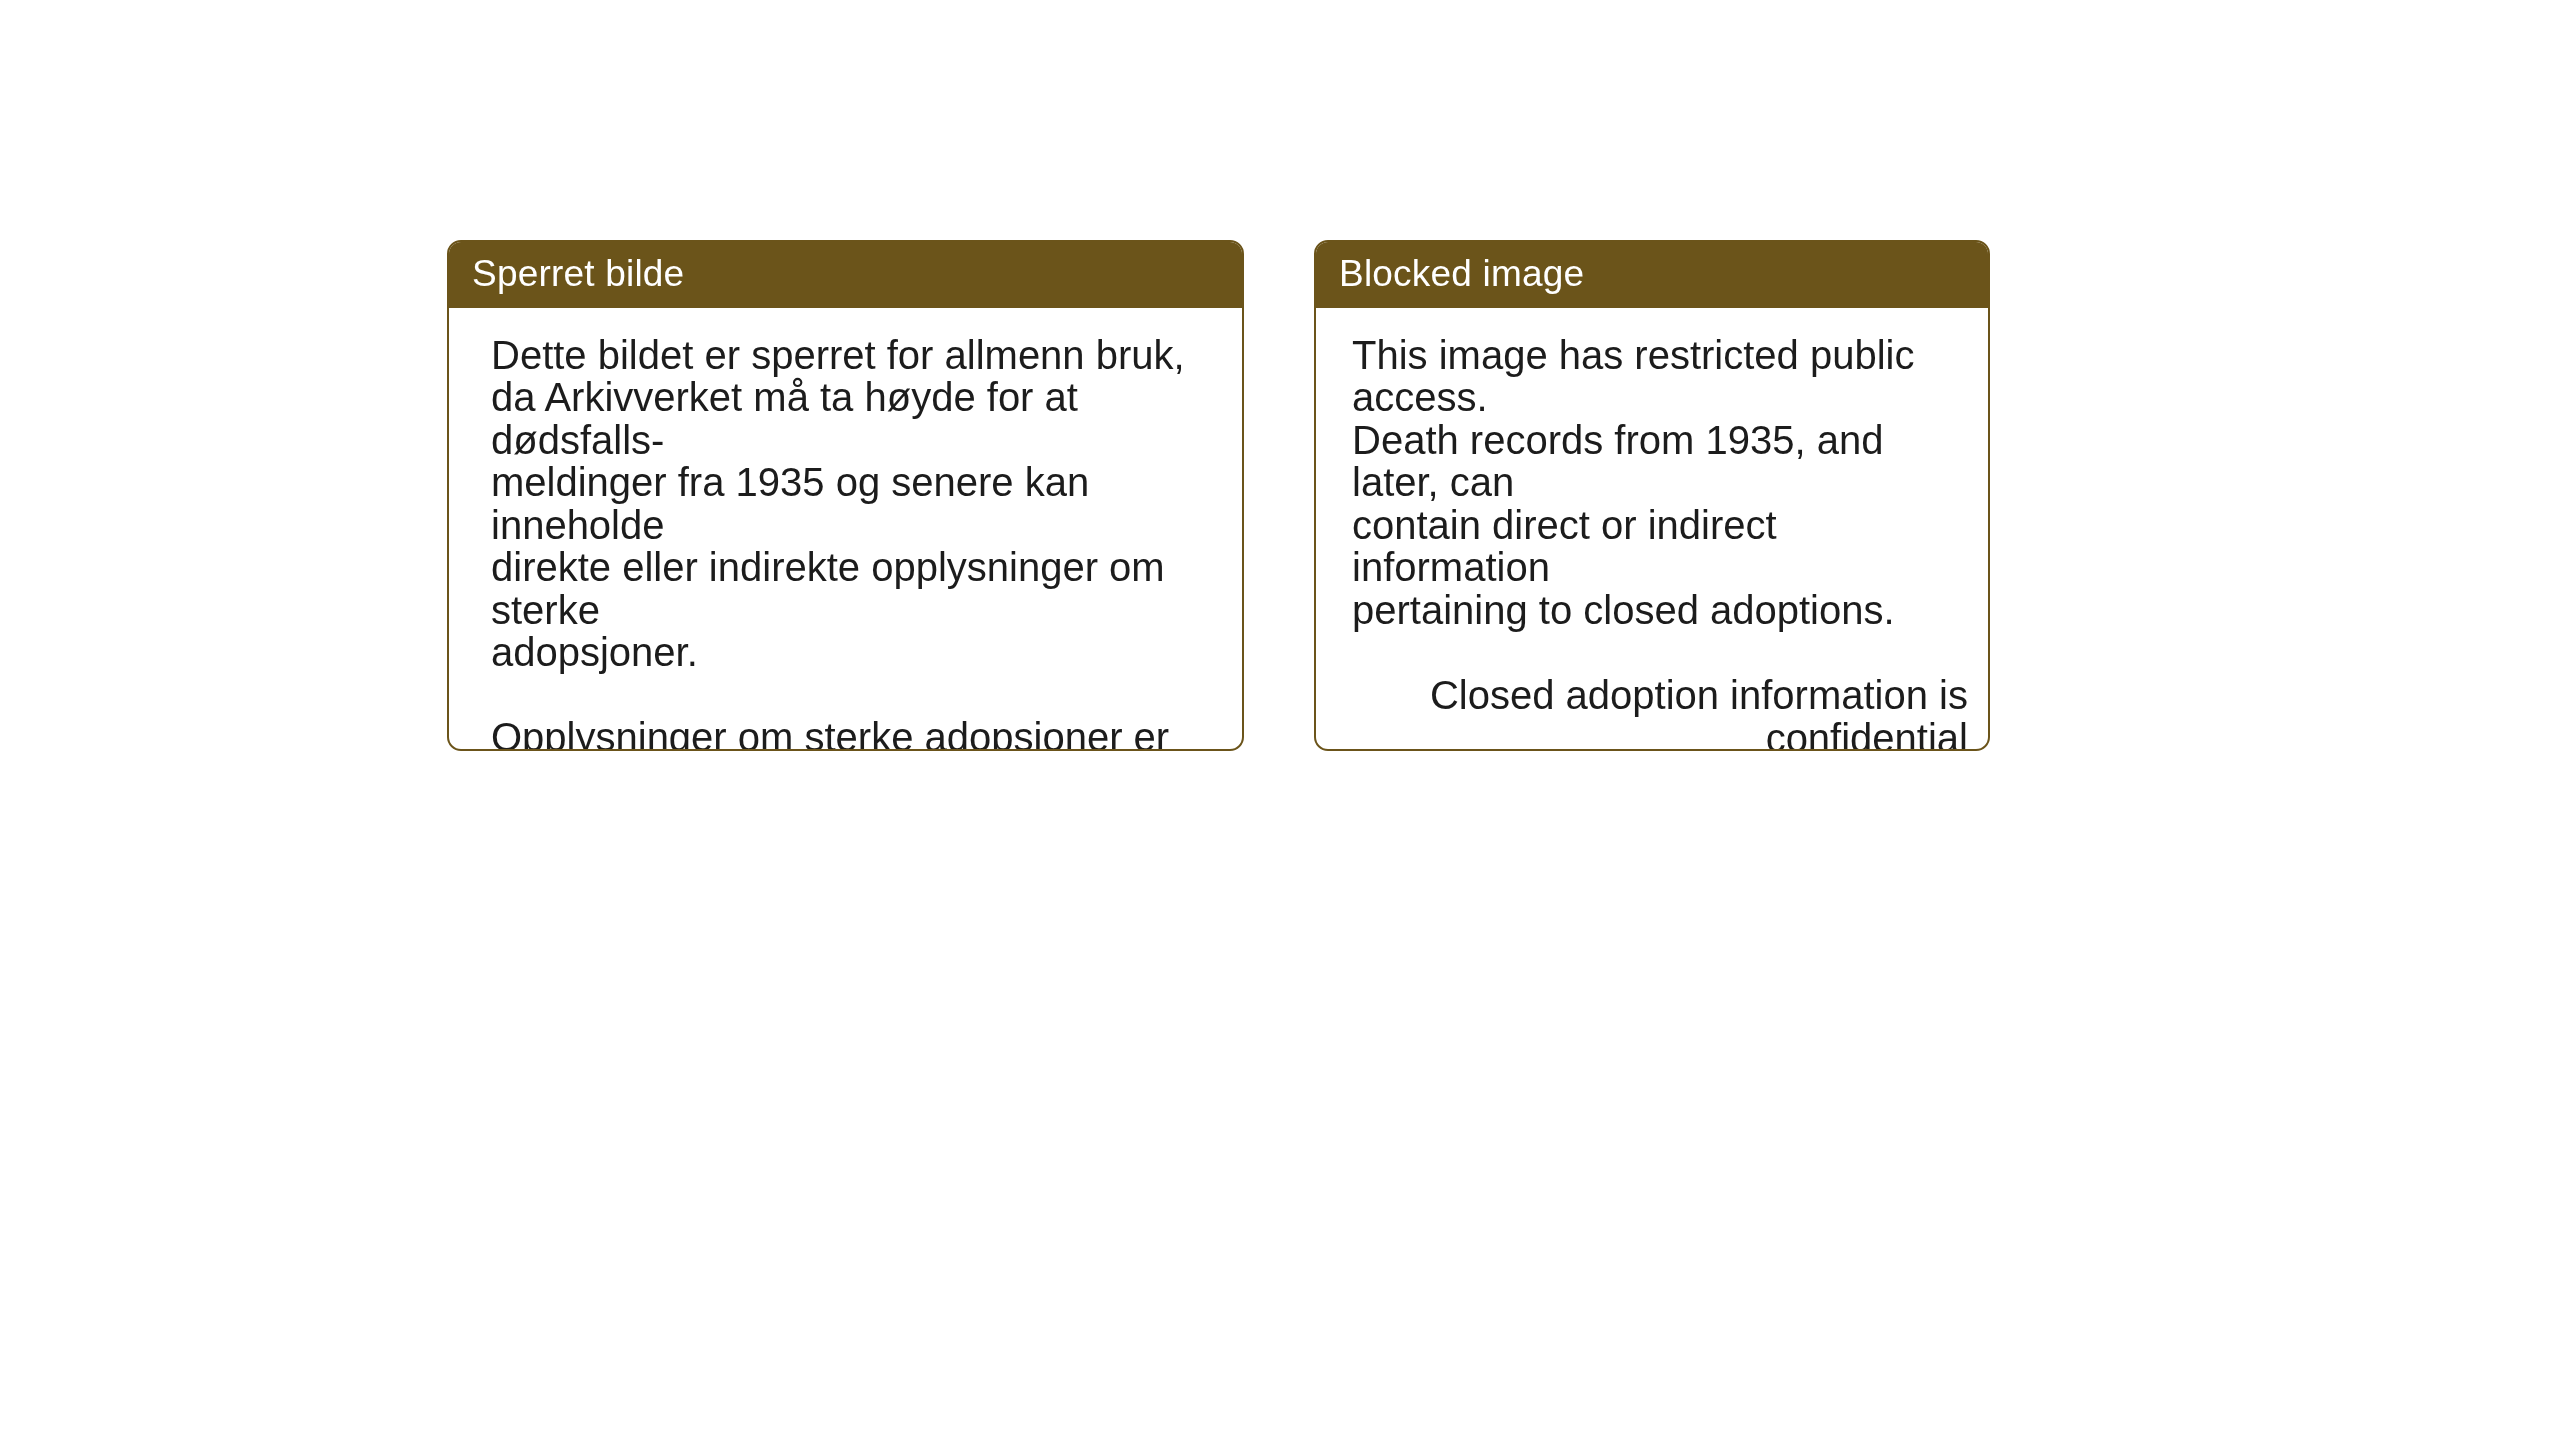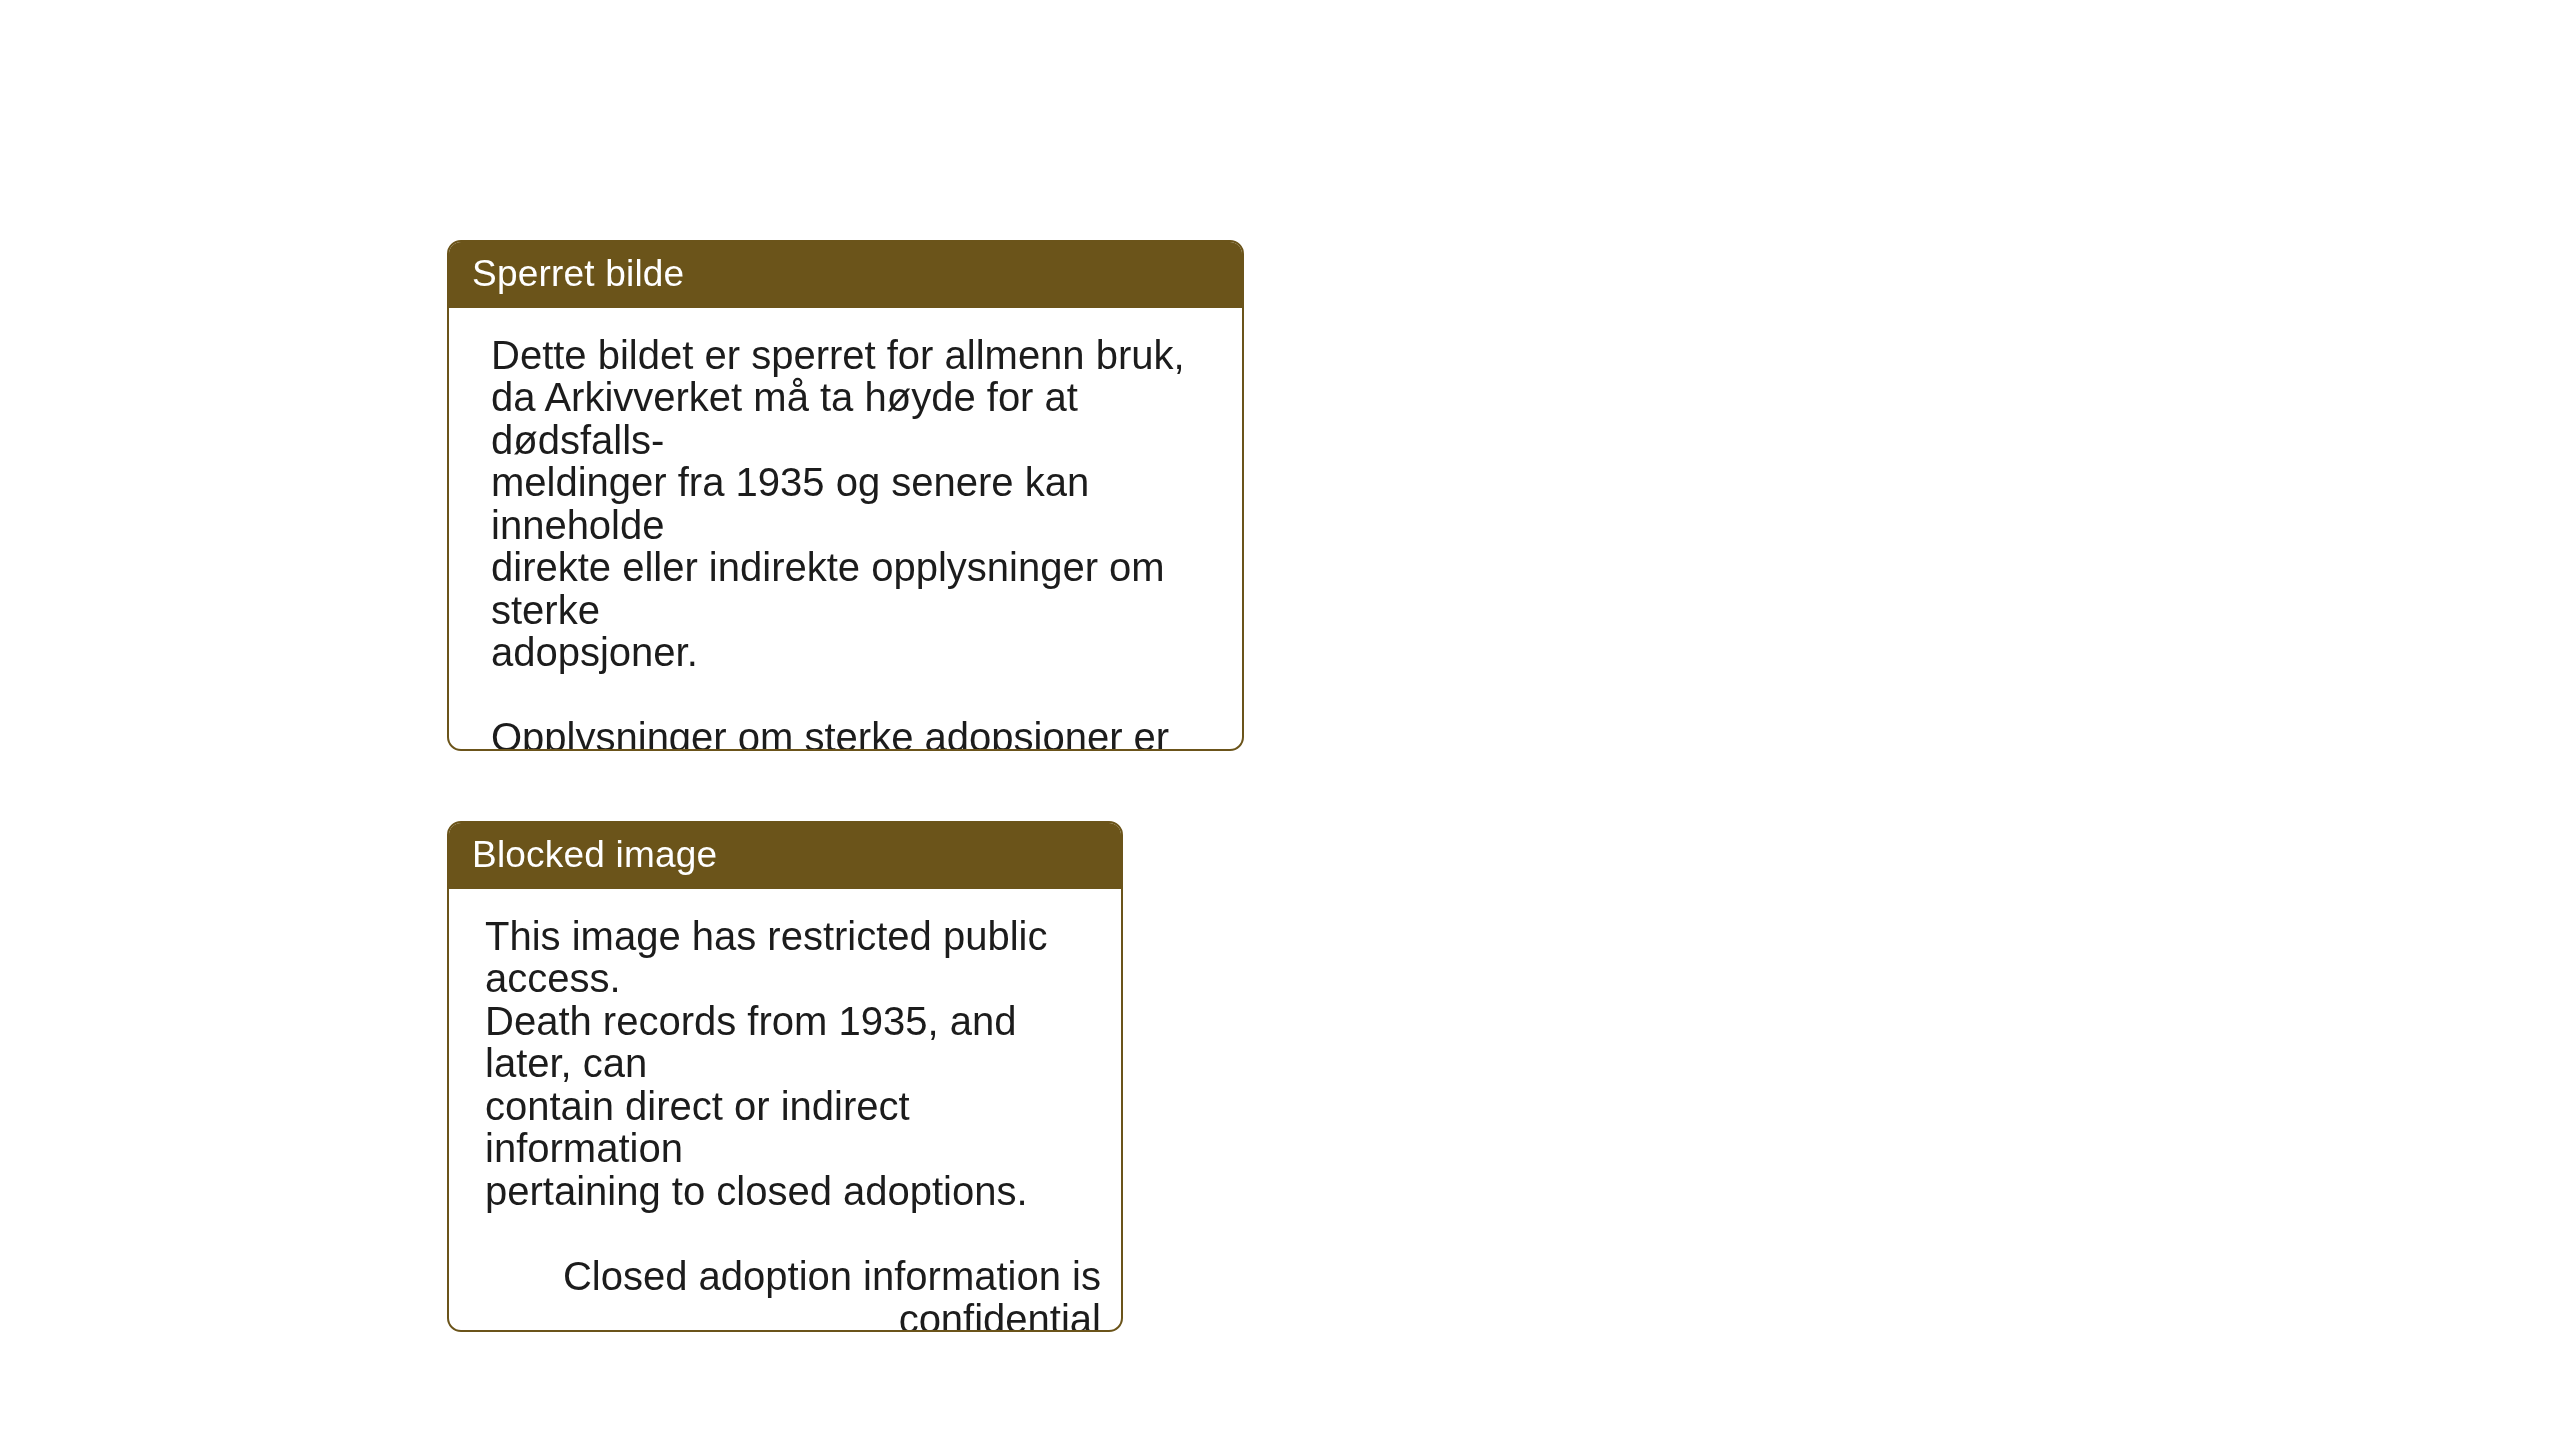--- a/index.html
+++ b/index.html
@@ -14,21 +14,21 @@
     -webkit-font-smoothing: antialiased;
     position: relative;
     overflow: hidden;
   }
 
   .panels {
     position: absolute;
     left: 447px;
     top: 240px;
     display: flex;
-    flex-direction: column;
+    flex-direction: row;
     align-items: flex-start;
     gap: 70px;
   }
 
   .panel {
     background: #ffffff;
     border: 2px solid #6b541a;
     border-radius: 14px;
     box-sizing: border-box;
     overflow: hidden;

